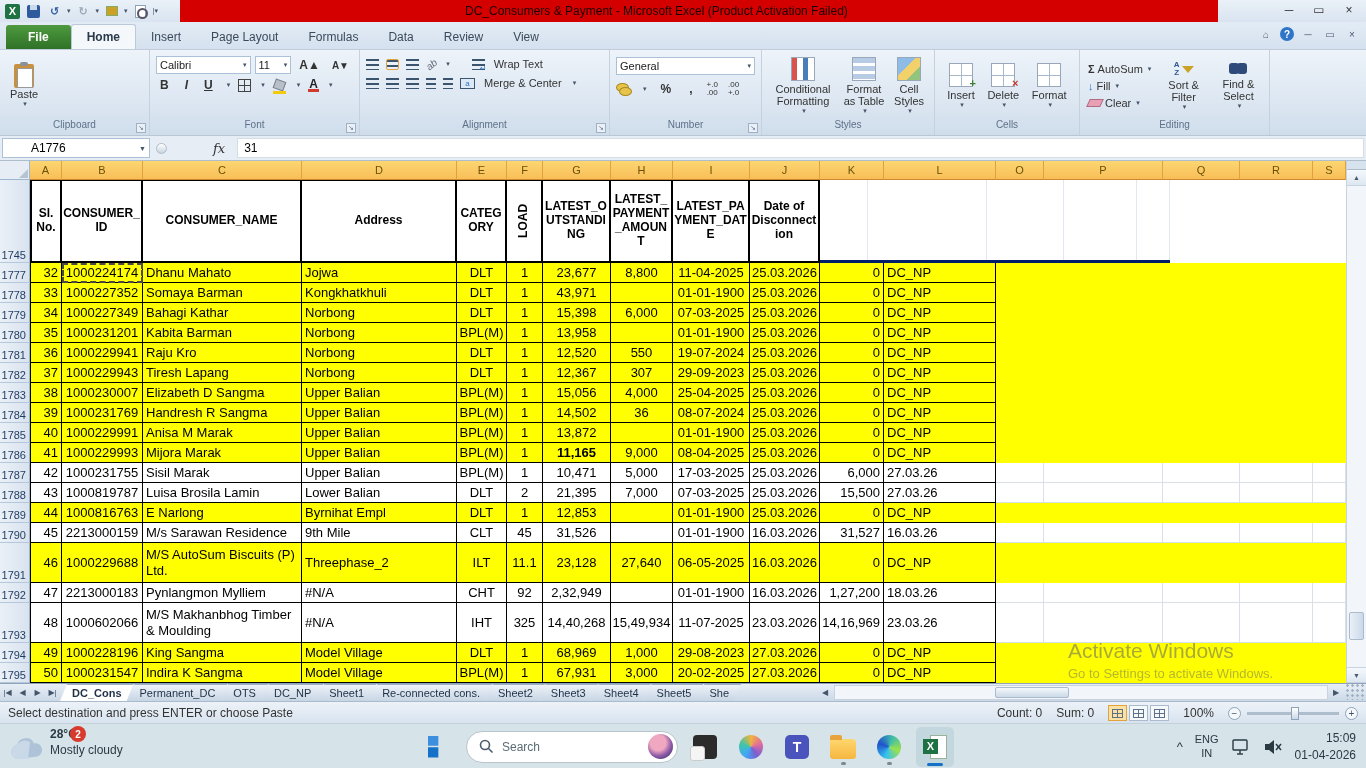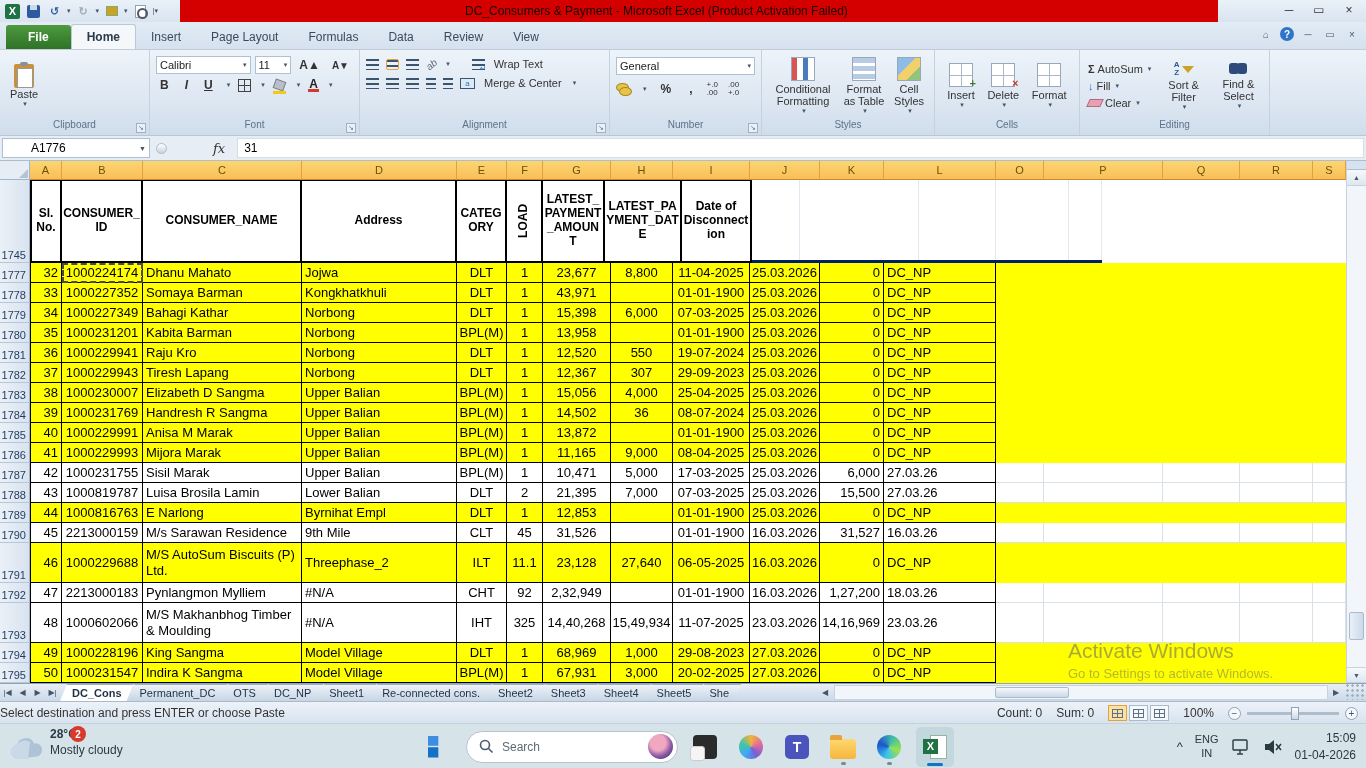--- a/index.html
+++ b/index.html
@@ -129,21 +129,21 @@
   .stab { display:flex; align-items:center; padding:0 12px; color:#1F3045; background:linear-gradient(#EDF2F8,#C7D5E4); clip-path:polygon(7px 0,100% 0,calc(100% - 7px) 100%,0 100%); margin-right:-6px; border-top:1px solid #9FB1C3; }
   .stab.active { background:#fff; font-weight:bold; z-index:2;text-align:right; }
   #hscroll-left { position:absolute; left:818px; top:684px; width:14px; height:16px; font-size:8px; color:#44546A; display:flex; align-items:center; justify-content:center; }
   #hstrack { position:absolute; left:834px; top:685px; width:494px; height:15px; background:#F2F6FA; border:1px solid #C8D3DF; }
   #hsthumb { position:absolute; left:160px; top:1px; width:74px; height:11px; background:linear-gradient(#F5F9FC,#CBD9E8); border:1px solid #A9BBCD; border-radius:2px; }
   #hscroll-right { position:absolute; left:1329px; top:684px; width:14px; height:16px; font-size:8px; color:#44546A; display:flex; align-items:center; justify-content:center; }
   #gripc { position:absolute; left:1346px; top:684px; width:18px; height:16px; background:radial-gradient(circle at 30% 30%,#9FB1C3 1px,transparent 1.5px) 0 0/5px 5px; }
 
   
   #statusbar { top:701px; height:22px; background:linear-gradient(#EDF2F8,#D8E3EF); border-top:1px solid #A9BBCD; display:flex; align-items:center; font-size:12px; color:#333; }
-  #sbmsg { }
+  #sbmsg { padding-left:8px; }
   .sb-right { position:absolute; right:8px; top:0; height:22px; display:flex; align-items:center; gap:14px; }
   .viewbtn { width:19px; height:16px; border:1px solid #A9BBCD; background:#F5F9FC; display:flex; align-items:center; justify-content:center; }
   .viewbtn.sel { background:#FCE2A2; border-color:#E2A33D; }
   .vb-ic { width:11px; height:9px; background-image:linear-gradient(#5E718A,#5E718A),linear-gradient(#5E718A,#5E718A); background-size:1px 100%,100% 1px; background-position:center; background-repeat:no-repeat; border:1px solid #5E718A; }
   .zoomctl { display:flex; align-items:center; gap:6px; }
   .zbtn { width:13px; height:13px; border:1px solid #8FA3B8; border-radius:50%; background:#F5F9FC; font-size:10px; line-height:11px; text-align:center; color:#44546A; }
   .ztrack { width:92px; height:3px; background:#AEBDCB; position:relative; }
   .zthumb { position:absolute; left:44px; top:-5px; width:8px; height:13px; background:linear-gradient(#fff,#CBD9E8); border:1px solid #8FA3B8; }
 
   
@@ -445,20 +445,21 @@
   <div id="hdrrow">
       <div class="rh">1745</div>
       <div class="hcell first" style="width: 32px;">Sl. No.</div>
       <div class="hcell" style="width: 81px;">CONSUMER_ID</div>
       <div class="hcell" style="width: 159px;">CONSUMER_NAME</div>
       <div class="hcell" style="width: 155px;">Address</div>
       <div class="hcell" style="width: 50px;">CATEGORY</div>
       <div class="hcell" style="width: 36px;">
         <span class="vertspan">LOAD</span>
       </div>
+      <div class="hcell" style="width: 68px;">LATEST_OUTSTANDING</div>
       <div class="hcell" style="width: 62px;">LATEST_PAYMENT_AMOUNT</div>
       <div class="hcell" style="width: 77px;">LATEST_PAYMENT_DATE</div>
       <div class="hcell" style="width: 70px;">Date of Disconnection</div>
       <div class="hright">
         <div class="hrc" style="width: 48px;"></div>
         <div class="hrc" style="width: 119px;"></div>
         <div class="hrc" style="width: 77px;"></div>
         <div class="hrc" style="width: 73px;"></div>
         <div class="hrc" style="width: 33px;"></div>
       </div>
@@ -645,21 +646,21 @@
         <div class="rc ry" style="width: 33px;"></div>
       </div>
       <div class="grow">
         <div class="rh">1786</div>
         <div class="cell al-r first y" style="width: 32px;">41</div>
         <div class="cell al-c y" style="width: 81px;">1000229993</div>
         <div class="cell al-l y" style="width: 159px;">Mijora Marak</div>
         <div class="cell al-l y" style="width: 155px;">Upper Balian</div>
         <div class="cell al-c y" style="width: 50px;">BPL(M)</div>
         <div class="cell al-c y" style="width: 36px;">1</div>
-        <div class="cell al-c y" style="width: 68px;">11,165</div>
+        <div class="cell al-c y" style="width: 68px; font-weight: bold;">11,165</div>
         <div class="cell al-c y" style="width: 62px;">9,000</div>
         <div class="cell al-c y" style="width: 77px;">08-04-2025</div>
         <div class="cell al-c y" style="width: 70px;">25.03.2026</div>
         <div class="cell al-r y" style="width: 64px;">0</div>
         <div class="cell al-l y" style="width: 112px;">DC_NP</div>
         <div class="rc ry" style="width: 48px;"></div>
         <div class="rc ry" style="width: 119px;"></div>
         <div class="rc ry" style="width: 77px;"></div>
         <div class="rc ry" style="width: 73px;"></div>
         <div class="rc ry" style="width: 33px;"></div>

